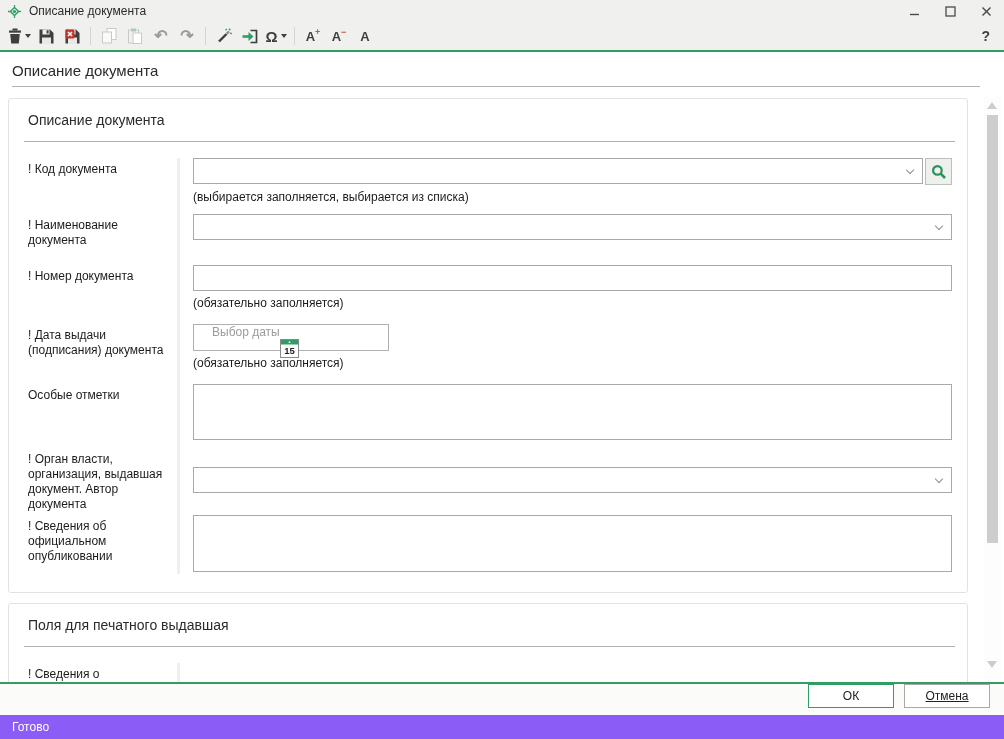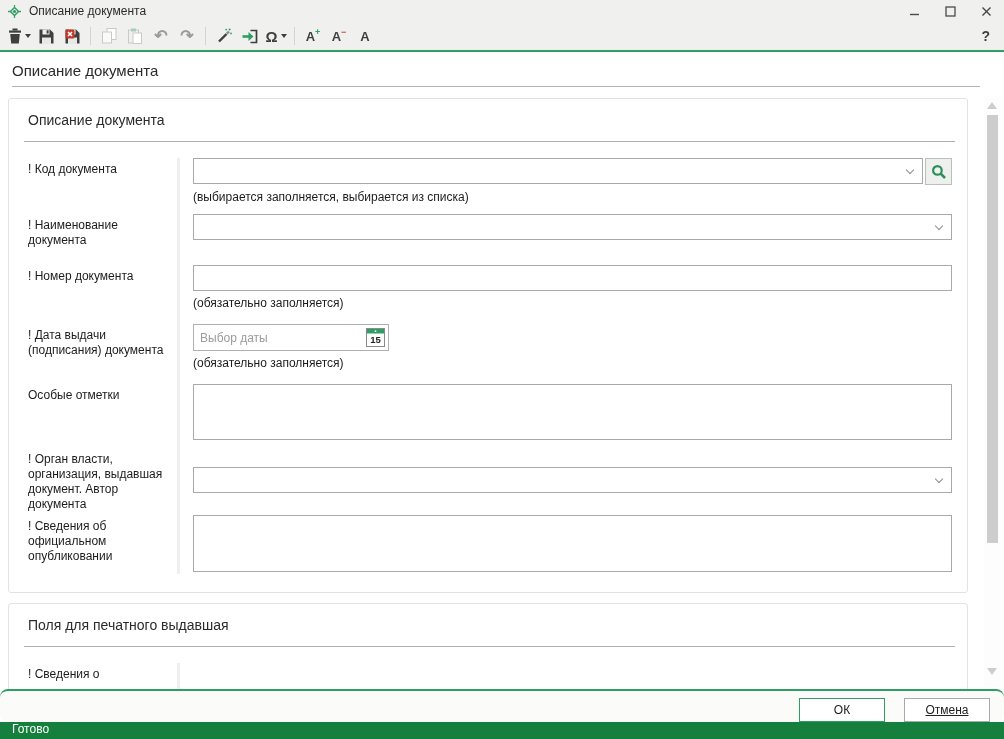--- a/index.html
+++ b/index.html
@@ -53,34 +53,34 @@
   .text-input { height:26px; }
   textarea.area { resize:none; padding:4px 6px; display:block; }
   .combo { display:flex; align-items:center; border:1px solid #a9a9a9; height:26px; background:#fff; }
   .chev { margin-left:auto; margin-right:9px; width:6px; height:6px;
           border-right:1px solid #8f8f8f; border-bottom:1px solid #8f8f8f;
           transform:rotate(45deg); margin-top:-3px; }
   .combo-search { display:flex; align-items:stretch; }
   .combo-search .combo { flex:1; }
   .search-btn { width:27px; height:27px; margin-left:2px; background:#edf0ed; border:1px solid #b9c0b9;
                 display:flex; align-items:center; justify-content:center; flex:none; margin-top:0; }
-  .date-wrap { display:flex; align-items:center; width:196px; height:27px; border:1px solid #b0b0b0; background:#fff; padding-right:3px; }
+  .date-wrap { display:flex; align-items:center; width:196px; height:27px; border:1px solid #b0b0b0; background:#fff; padding-right:3px;flex-direction:column; }
   .date-input { flex:1; min-width:0; border:none; outline:none; font-family:"Liberation Sans", sans-serif; font-size:12px; padding:0 6px; color:#222; }
   .date-input::placeholder { color:#9b9b9b; opacity:1; }
 
   
   .footer { height:33px; flex:none; border-top:2px solid #2e9e63; background:#fbfbfa;
-            display:flex; align-items:flex-end; justify-content:flex-end; gap:19px; padding-right:14px;border-radius:8px; }
+            display:flex; align-items:flex-start; justify-content:flex-end; gap:10px; padding-right:14px; }
   .btn { width:86px; height:24px; background:#fff; font-family:"Liberation Sans", sans-serif;
          font-size:12px; color:#222; display:flex; align-items:center; justify-content:center; }
   .btn-ok { border:1px solid #2e9e63; }
   .btn-cancel { border:1px solid #a9a9a9;text-decoration:underline; }
 
-  .statusbar { height:17px; flex:none; background:#15803d; color:#fff; font-size:12px;
-               display:flex; align-items:flex-start; padding-left:12px; }
+  .statusbar { height:24px; flex:none; background:#8b5cf6; color:#fff; font-size:12px;
+               display:flex; align-items:center; padding-left:12px; }
 
   
   .scrollbar { position:absolute; right:3px; top:44px; bottom:2px; width:17px; background:#fdfdfd; }
   .sb-up { position:absolute; top:6px; left:3px; width:0; height:0;
            border-left:5.5px solid transparent; border-right:5.5px solid transparent; border-bottom:7px solid #cdcdcd; }
   .sb-thumb { position:absolute; top:19px; left:3px; width:11px; height:428px; background:#cdcdcd; }
   .sb-down { position:absolute; bottom:12px; left:3px; width:0; height:0;
              border-left:5.5px solid transparent; border-right:5.5px solid transparent; border-top:7px solid #cdcdcd; }
 </style>
 </head>

